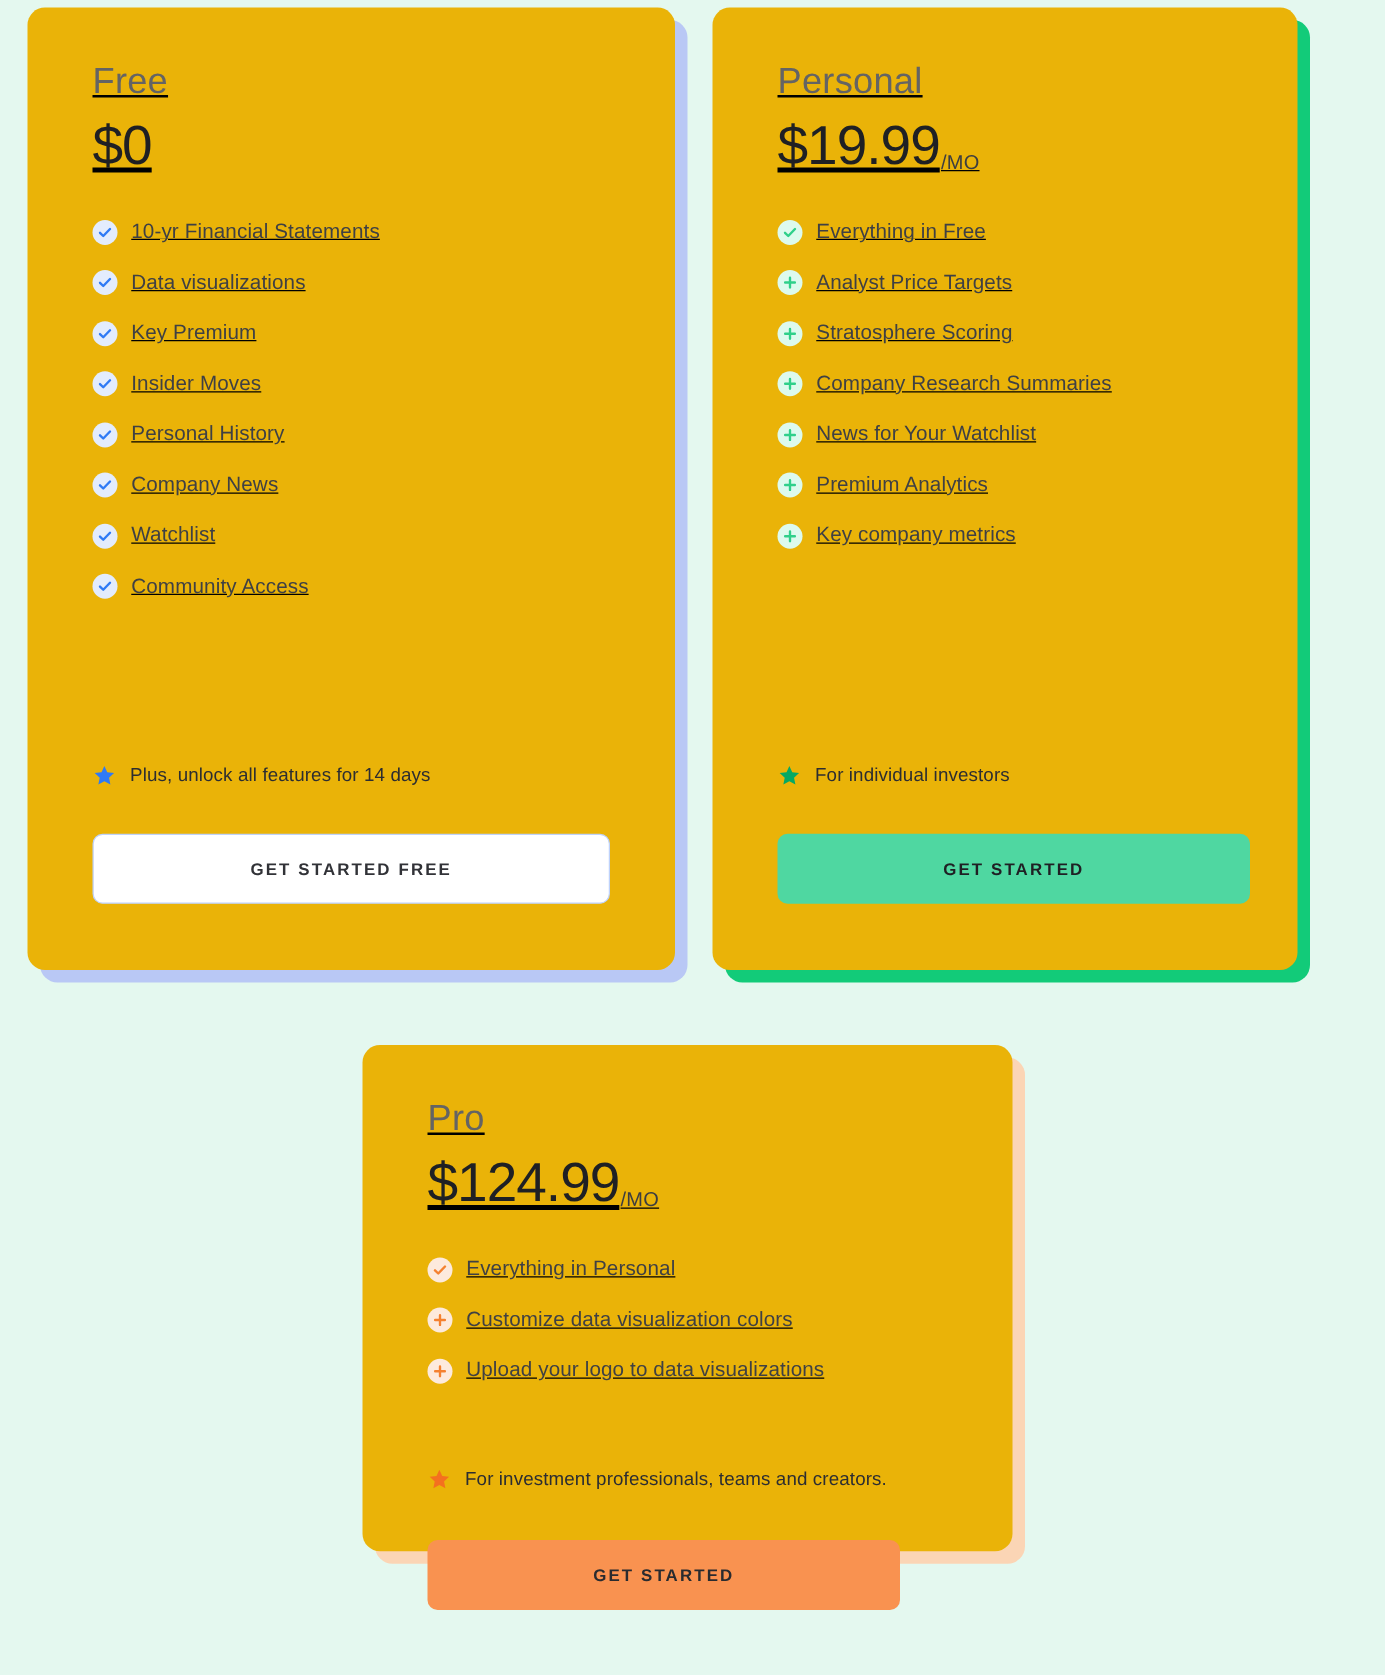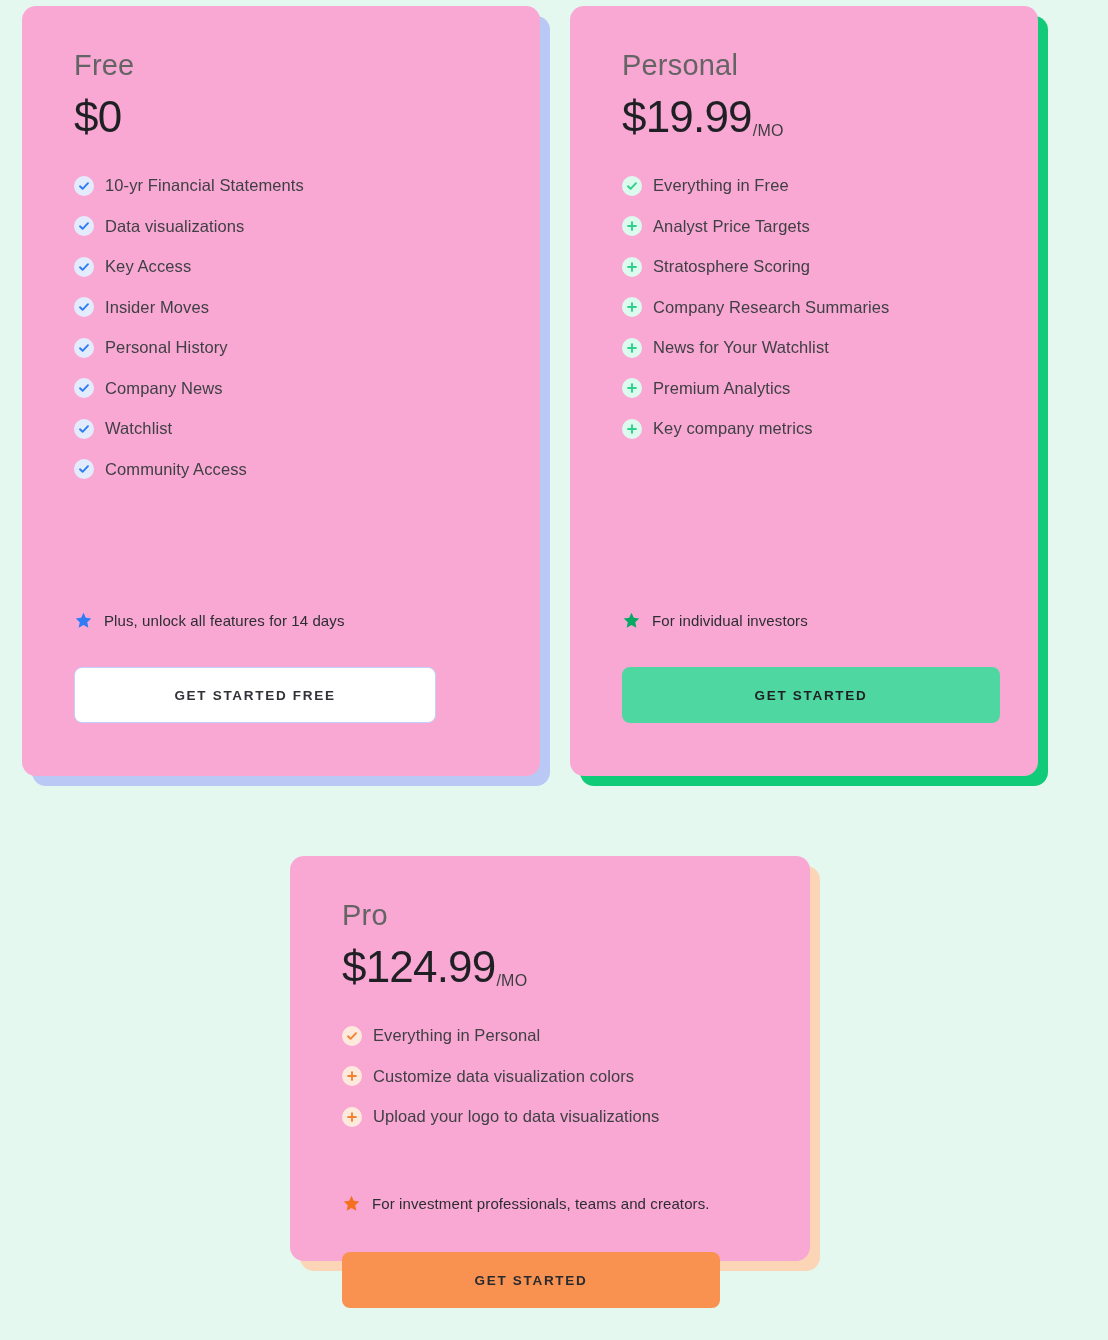--- a/index.html
+++ b/index.html
@@ -18,44 +18,45 @@
 
   .page {
     position: relative;
     width: 1108px;
     height: 1340px;
   }
 
   
   .card {
     position: absolute;
-    background: #f9a8d4;
+    background: #eab308;
     border-radius: 14px;
     padding: 44px 52px 44px 52px;
+    text-decoration: underline;
   }
 
   .card.free {
     left: 22px;
     top: 6px;
     width: 518px;
     height: 770px;
     box-shadow: 10px 10px 0 0 #b9c8f5;
   }
 
   .card.personal {
     left: 570px;
     top: 6px;
     width: 468px;
     height: 770px;
     box-shadow: 10px 10px 0 0 #12cb79;
   }
 
   .card.pro {
     left: 290px;
-    top: 856px;
+    top: 836px;
     width: 520px;
     height: 405px;
     box-shadow: 10px 10px 0 0 #fbd5b5;
   }
 
   
   .plan-name {
     font-size: 29px;
     font-weight: 400;
     color: #646464;
@@ -164,21 +165,21 @@
     font-size: 13.5px;
     font-weight: 700;
     letter-spacing: 1.7px;
     cursor: pointer;
     border: none;
     text-transform: uppercase;
   }
 
   .card.free .cta {
     top: 661px;
-    width: 362px;
+    width: 414px;
     background: #ffffff;
     border: 1.6px solid #bed2fb;
     color: #313237;
   }
 
   .card.personal .cta {
     top: 661px;
     width: 378px;
     background: #4fd7a1;
     color: #1f2024;
@@ -219,21 +220,21 @@
             </svg>
         </span>
         <span class="f-label">Data visualizations</span>
       </li>
       <li class="feature">
         <span class="f-icon check-blue">
           <svg width="12" height="12" viewBox="0 0 12 12">
               <path d="M2 6.3 L4.6 8.8 L10 3.2" fill="none" stroke="#2f7af5" stroke-width="1.9" stroke-linecap="round" stroke-linejoin="round"></path>
             </svg>
         </span>
-        <span class="f-label">Key Access</span>
+        <span class="f-label">Key Premium</span>
       </li>
       <li class="feature">
         <span class="f-icon check-blue">
           <svg width="12" height="12" viewBox="0 0 12 12">
               <path d="M2 6.3 L4.6 8.8 L10 3.2" fill="none" stroke="#2f7af5" stroke-width="1.9" stroke-linecap="round" stroke-linejoin="round"></path>
             </svg>
         </span>
         <span class="f-label">Insider Moves</span>
       </li>
       <li class="feature">

